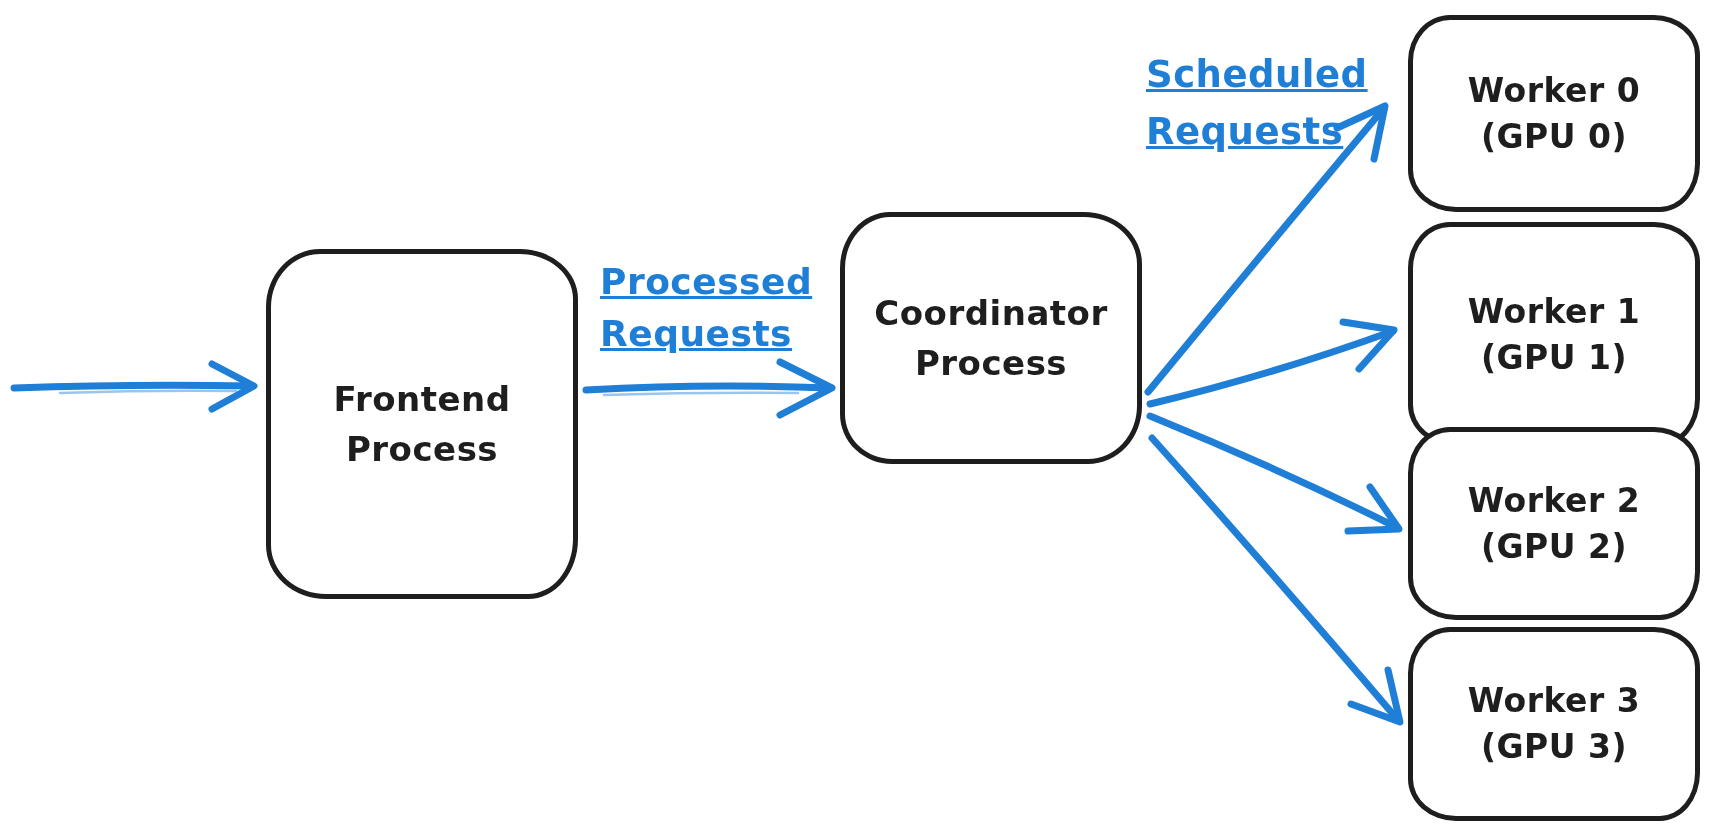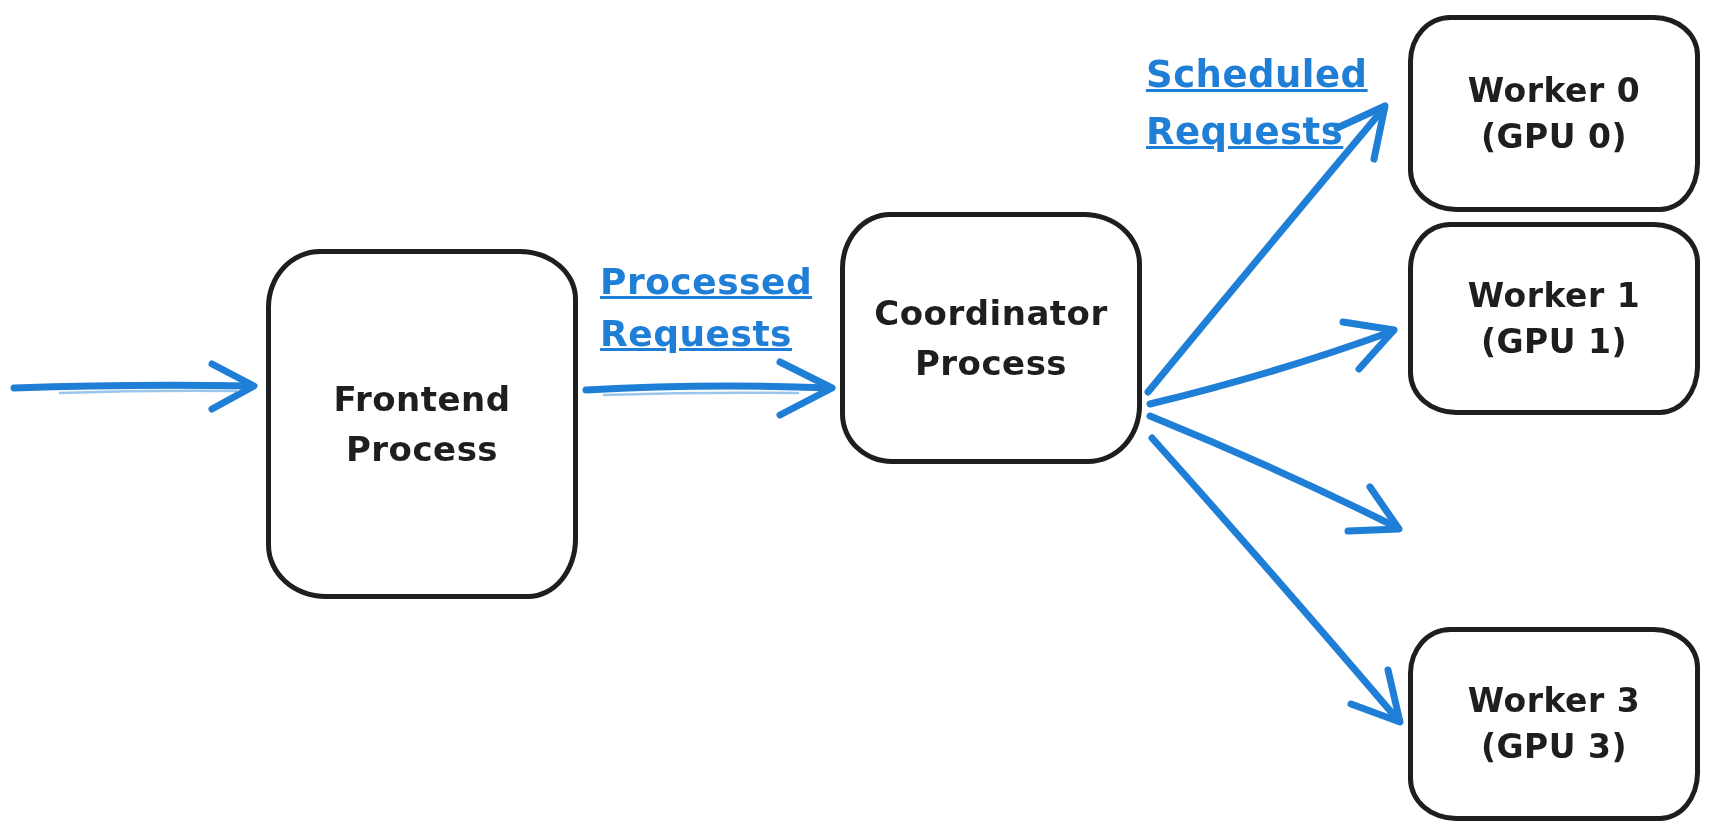--- a/index.html
+++ b/index.html
@@ -57,21 +57,21 @@
     font-size: 33px;
     line-height: 46px;
   }
   .node.frontend   { left: 266px;  top: 210px; width: 312px; height: 350px;
                      border-radius: 54px 58px 50px 60px / 58px 50px 60px 54px; margin-top: 39px; }
   .node.coordinator{ left: 840px;  top: 212px; width: 302px; height: 252px;
                      border-radius: 50px 58px 54px 52px / 56px 52px 58px 50px; }
   .node.worker     { left: 1408px; width: 292px;
                      border-radius: 42px 46px 40px 48px / 46px 40px 48px 42px; }
   .node.worker-0 { top: 15px;  height: 197px; }
-  .node.worker-1 { top: 222px; height: 193px; }
+  .node.worker-1 { top: 222px; height: 225px; }
   .node.worker-2 { top: 427px; height: 193px; }
   .node.worker-3 { top: 627px; height: 194px; }
   .flow-label {
     position: absolute;
     color: var(--accent);
     font-weight: bold;
     white-space: pre-line;
     letter-spacing: 0.5px;
     text-decoration: underline;
   }
@@ -118,20 +118,24 @@
   </div>
 
   <div class="node worker worker-0">
     <div class="node-label">Worker 0
 (GPU 0)</div>
   </div>
   <div class="node worker worker-1">
     <div class="node-label">Worker 1
 (GPU 1)</div>
   </div>
+  <div class="node worker worker-2">
+    <div class="node-label">Worker 2
+(GPU 2)</div>
+  </div>
   <div class="node worker worker-3">
     <div class="node-label">Worker 3
 (GPU 3)</div>
   </div>
 
 
   <div class="flow-label processed-reqs">Processed
 Requests</div>
 
   <div class="flow-label scheduled-reqs">Scheduled

